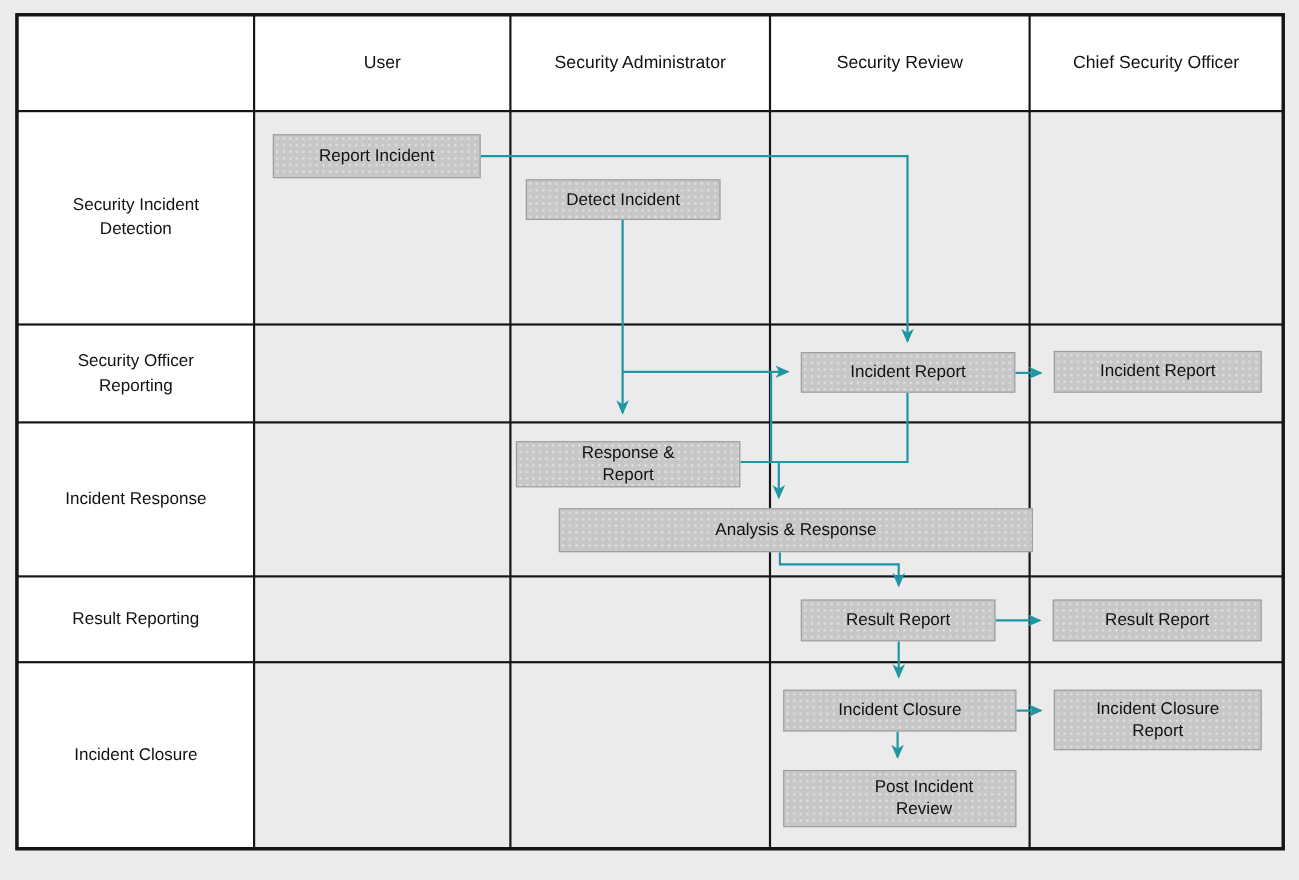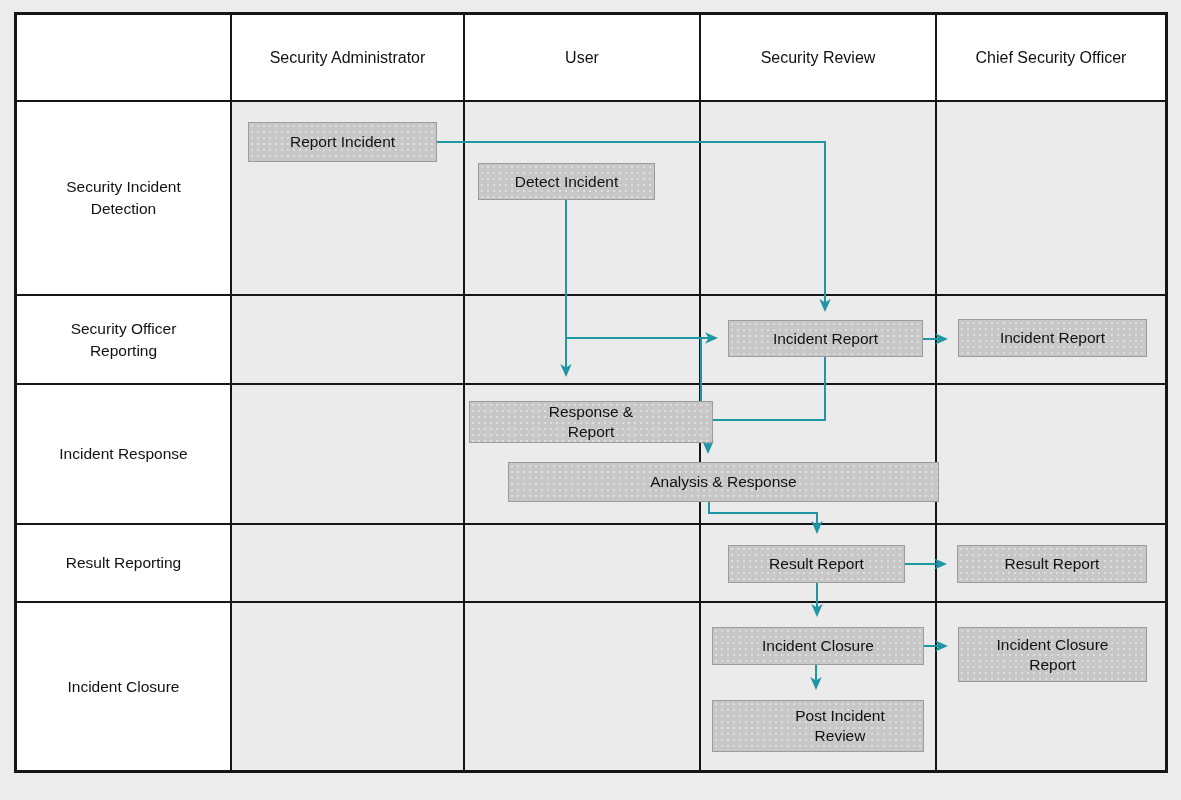--- a/index.html
+++ b/index.html
@@ -64,22 +64,22 @@
   }
 </style>
 </head>
 <body>
 
 <div class="stage">
 
   <div class="grid" id="grid">
 
     <div class="cell hdr"></div>
+    <div class="cell hdr">User</div>
     <div class="cell hdr">Security Administrator</div>
-    <div class="cell hdr">User</div>
     <div class="cell hdr">Security Review</div>
     <div class="cell hdr">Chief Security Officer</div>
 
   <div class="cell rowlab">Security Incident Detection</div>
       <div class="cell"></div>
       <div class="cell"></div>
       <div class="cell"></div>
       <div class="cell"></div>
       <div class="cell rowlab">Security Officer Reporting</div>
       <div class="cell"></div>
@@ -131,21 +131,21 @@
       </div>
       <div class="node" style="left: 478px; top: 163px; width: 177px; height: 37px;">
         <div>Detect Incident</div>
       </div>
       <div class="node" style="left: 728px; top: 320px; width: 195px; height: 37px;">
         <div>Incident Report</div>
       </div>
       <div class="node" style="left: 958px; top: 319px; width: 189px; height: 38px;">
         <div>Incident Report</div>
       </div>
-      <div class="node" style="left: 469px; top: 401px; width: 244px; height: 42px;">
+      <div class="node" style="left: 469px; top: 401px; width: 204px; height: 42px;">
         <div>Response &amp;</div>
         <div>Report</div>
       </div>
       <div class="node" style="left: 492px; top: 462px; width: 431px; height: 40px; margin-left: 16px;">
         <div>Analysis &amp; Response</div>
       </div>
       <div class="node" style="left: 728px; top: 545px; width: 177px; height: 38px;">
         <div>Result Report</div>
       </div>
       <div class="node" style="left: 957px; top: 545px; width: 190px; height: 38px;">

